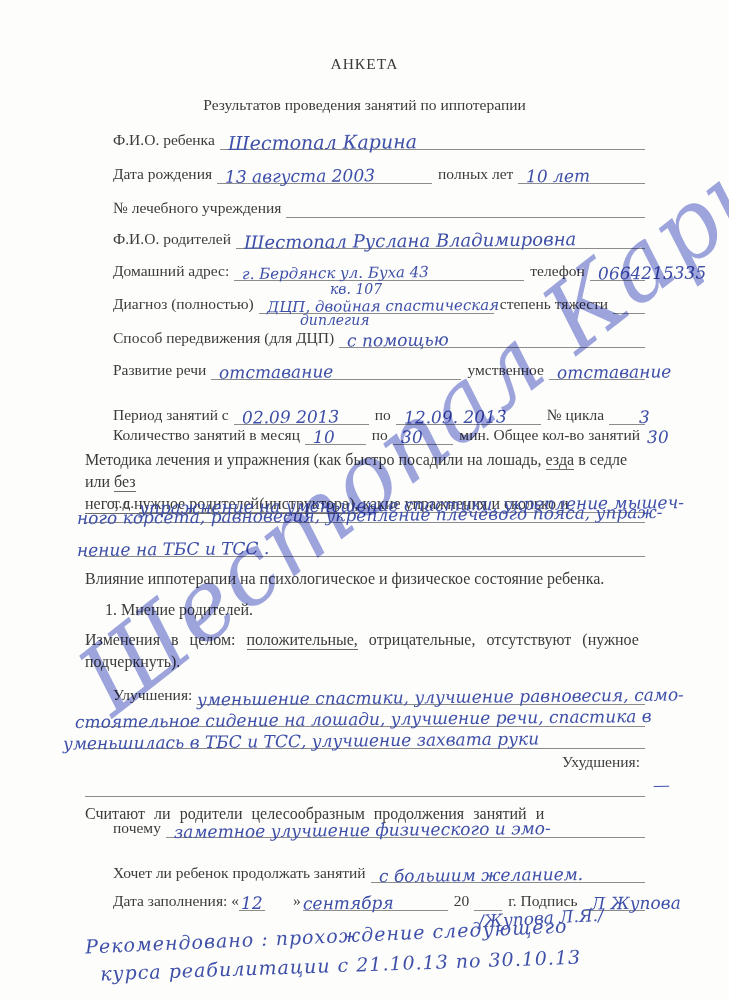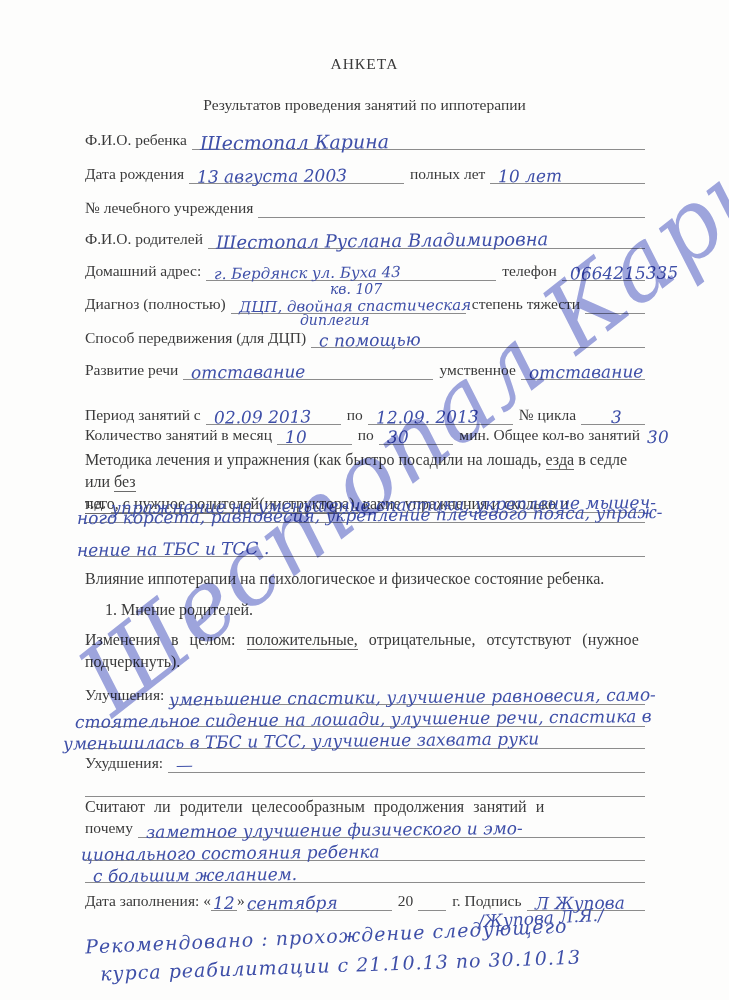--- a/index.html
+++ b/index.html
@@ -1,40 +1,40 @@
 <!DOCTYPE html>
 <html><head>
 <meta charset="utf-8">
 <style>
   html,body{margin:0;padding:0;background:#e8e8e8;}
   .page{position:relative;width:729px;height:1000px;background:#fdfdfc;overflow:hidden;
         font-family:"Liberation Serif", serif;color:#3b3b3b;}
   .t-center{position:absolute;left:0;right:0;text-align:center;font-size:15.5px;}
   .row{position:absolute;left:85px;right:84px;display:flex;align-items:flex-end;
        font-size:15.5px;line-height:20px;white-space:nowrap;}
-  .lbl{padding-right:5px;}
+  .lbl{padding-right:5px;margin-left:28px;}
   .lbl-after{padding-left:6px;padding-right:5px;}
   .seg{position:relative;border-bottom:1px solid #8c8c8c;height:20px;}
   .grow{flex:1 1 auto;}
   .hw{position:absolute;bottom:-3px;left:8px;font-family:"DejaVu Serif", serif;
       font-style:italic;color:#3e4fa8;font-size:17px;white-space:nowrap;transform:rotate(-0.6deg);}
   .hw-sm{font-size:15px;}
   .hw-note{position:absolute;font-family:"DejaVu Serif", serif;font-style:italic;
       color:#3e4fa8;font-size:14px;white-space:nowrap;}
   .hw-free{position:absolute;font-family:"DejaVu Serif", serif;font-style:italic;
       color:#3e4fa8;font-size:19px;white-space:nowrap;}
   .para{position:absolute;left:85px;right:84px;font-size:16px;line-height:22px;
         text-align:left;color:#3b3b3b;}
   .u{border-bottom:1px solid #6b6b6b;padding-bottom:1px;}
   .wm{position:absolute;left:58px;top:648px;transform:rotate(-38deg);transform-origin:0 0;
       font-family:"DejaVu Serif", serif;font-style:italic;font-size:96px;letter-spacing:1px;
       color:rgba(88,100,200,0.58);white-space:nowrap;pointer-events:none;z-index:5;
       mix-blend-mode:multiply;}
   .wsp{word-spacing:7px;font-family:Liberation Serif, serif;}
-  .wsp2{word-spacing:5px;}
+  .wsp2{word-spacing:5px;margin-top:7px;}
 </style>
 </head>
 <body>
 
 <div class="page">
 
   <div class="wm">Шестопал Карина</div>
 
   <div class="t-center" style="top:55px;letter-spacing:1px;">АНКЕТА</div>
   <div class="t-center" style="top:96px;">Результатов проведения занятий по иппотерапии</div>
@@ -183,44 +183,40 @@
     <span class="seg grow">
       <span class="hw" style="left:-10px;">стоятельное  сидение  на  лошади,  улучшение  речи,  спастика  в</span>
     </span>
   </div>
   <div class="row" style="top:728px;justify-content:center;">
     <span class="seg grow">
       <span class="hw" style="left:-22px;">уменьшилась   в   ТБС и ТСС,  улучшение  захвата   руки</span>
     </span>
   </div>
 
-  <div class="row" style="top:752px;">
+  <div class="row" style="top:752px;flex-direction:column;">
     <span class="lbl">Ухудшения:</span>
     <span class="seg grow">
       <span class="hw">—</span>
     </span>
   </div>
   <div class="row" style="top:776px;">
     <span class="seg grow"></span>
   </div>
 
   <div class="para wsp2" style="top:796px;">Считают   ли   родители   целесообразным   продолжения   занятий   и</div>
   <div class="row" style="top:817px;">
     <span class="lbl">почему</span>
     <span class="seg grow">
       <span class="hw">заметное   улучшение   физического   и   эмо-</span>
     </span>
   </div>
-  <div class="row" style="top:840px;">
-    <span class="seg grow">
-      <span class="hw" style="left:-4px;">ционального   состояния   ребенка</span>
-    </span>
-  </div>
 
   <div class="row" style="top:862px;">
+    <span class="lbl">Хочет ли ребенок продолжать занятий</span>
     <span class="seg grow">
       <span class="hw">с   большим   желанием.</span>
     </span>
   </div>
 
   <div class="row" style="top:890px;">
     <span class="lbl" style="padding-right:0;">Дата заполнения: «</span>
     <span class="seg" style="width:26px;">
       <span class="hw" style="left:2px;">12</span>
     </span>

